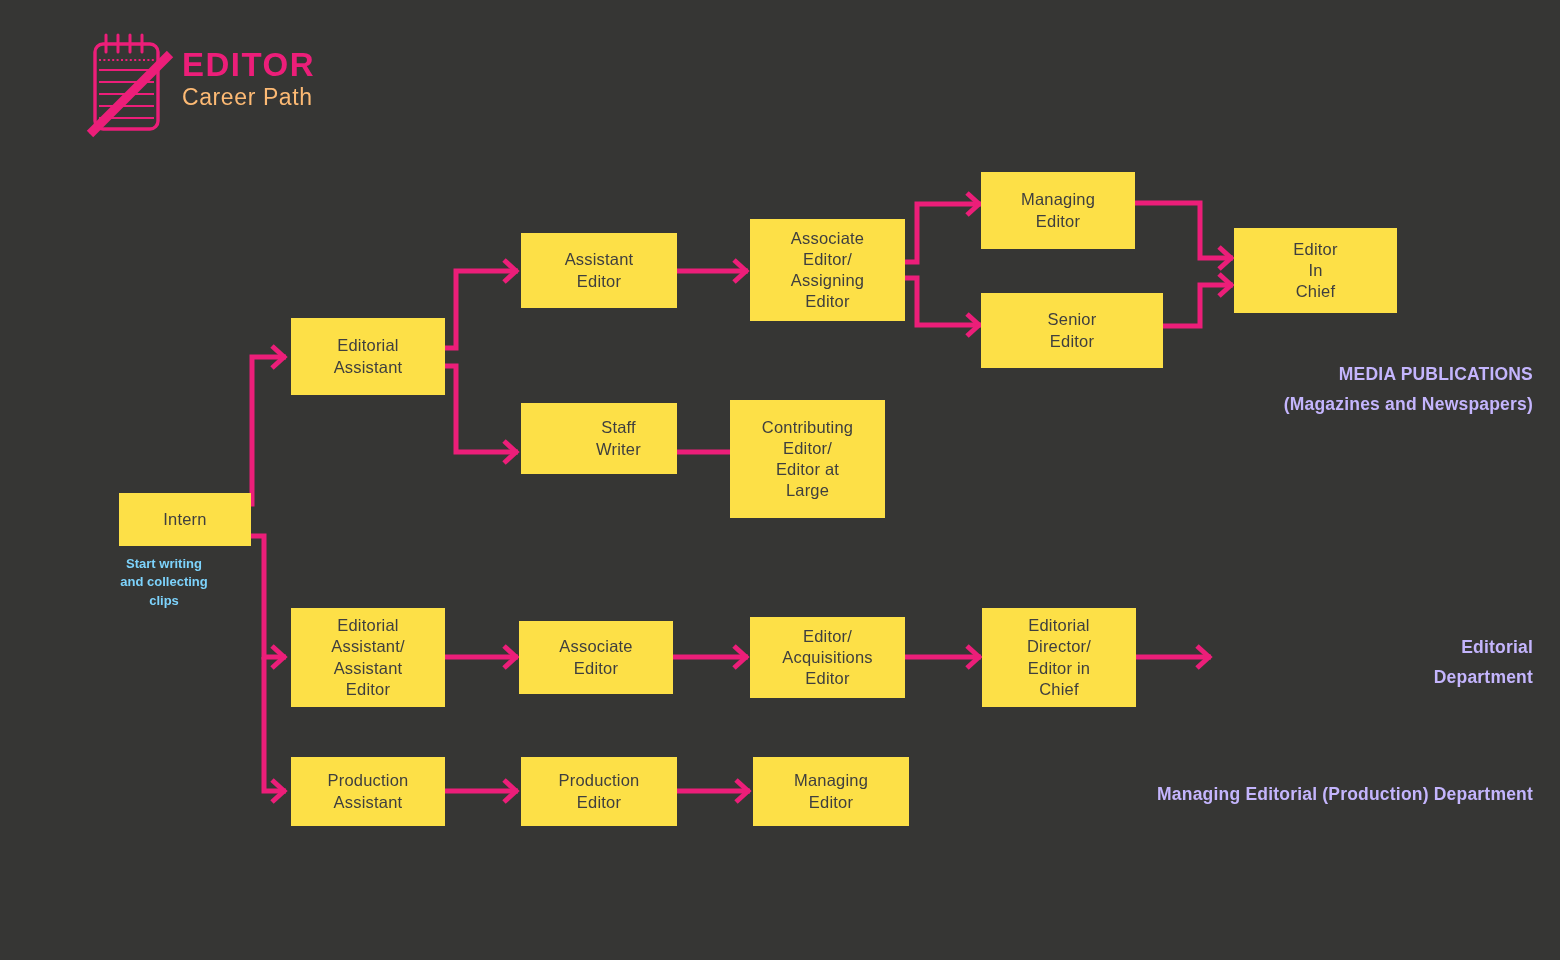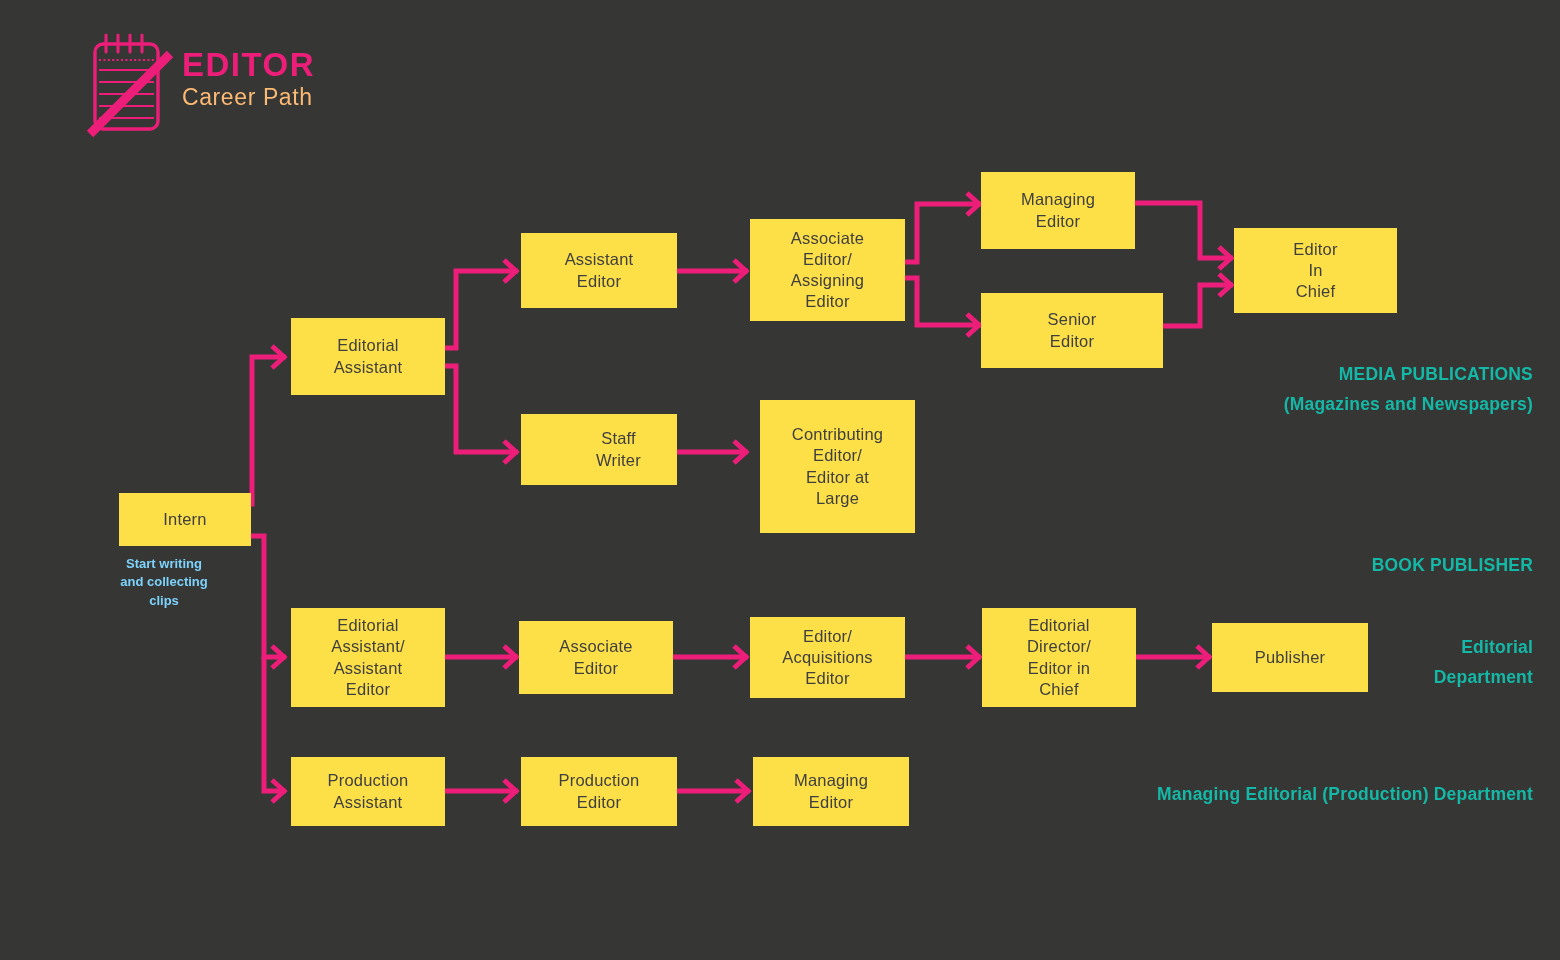--- a/index.html
+++ b/index.html
@@ -47,21 +47,21 @@
     font-size: 13px;
     line-height: 1.42;
     text-align: center;
     white-space: pre-line;
     font-weight: 700;
   }
 
   
   .section-label {
     position: absolute;
-    color: #14b8a6;
+    color: #c4b5fd;
     font-weight: bold;
     font-size: 17.5px;
     line-height: 1.72;
     text-align: right;
     white-space: pre-line;
     letter-spacing: 0.2px;
   }
 
   
   #wires { position: absolute; left: 0; top: 0; width: 1560px; height: 960px; }
@@ -179,24 +179,24 @@
   <div class="node" style="left:981px; top:172px; width:154px; height:77px;">Managing
 Editor</div>
 
   <div class="node" style="left:981px; top:293px; width:182px; height:75px;">Senior
 Editor</div>
 
   <div class="node" style="left:1234px; top:228px; width:163px; height:85px;">Editor
 In
 Chief</div>
 
-  <div class="node" style="left:521px; top:414px; width:156px; height:71px;padding-left:39px;">Staff
+  <div class="node" style="left:521px; top:403px; width:156px; height:71px;padding-left:39px;">Staff
 Writer</div>
 
-  <div class="node" style="left:760px; top:400px; width:155px; height:133px;">Contributing
+  <div class="node" style="left:730px; top:400px; width:155px; height:118px;">Contributing
 Editor/
 Editor at
 Large</div>
 
   <div class="node" style="left:291px; top:608px; width:154px; height:99px;">Editorial
 Assistant/
 Assistant
 Editor</div>
 
   <div class="node" style="left:519px; top:621px; width:154px; height:73px;">Associate
@@ -204,34 +204,32 @@
 
   <div class="node" style="left:750px; top:617px; width:155px; height:81px;">Editor/
 Acquisitions
 Editor</div>
 
   <div class="node" style="left:982px; top:608px; width:154px; height:99px;">Editorial
 Director/
 Editor in
 Chief</div>
 
-  <div class="node" style="left:1212px; top:623px; width:156px; height:69px;">Publisher</div>
 
   <div class="node" style="left:291px; top:757px; width:154px; height:69px;">Production
 Assistant</div>
 
   <div class="node" style="left:521px; top:757px; width:156px; height:69px;">Production
 Editor</div>
 
   <div class="node" style="left:753px; top:757px; width:156px; height:69px;">Managing
 Editor</div>
 
   <div class="section-label" style="left:900px; top:359px; width:633px;">MEDIA PUBLICATIONS
 (Magazines and Newspapers)</div>
 
-  <div class="section-label" style="left:900px; top:550px; width:633px;">BOOK PUBLISHER</div>
 
   <div class="section-label" style="left:900px; top:632px; width:633px;">Editorial
 Department</div>
 
   <div class="section-label" style="left:900px; top:779px; width:633px;">Managing Editorial (Production) Department</div>
 
 </div>
 
 </body></html>

